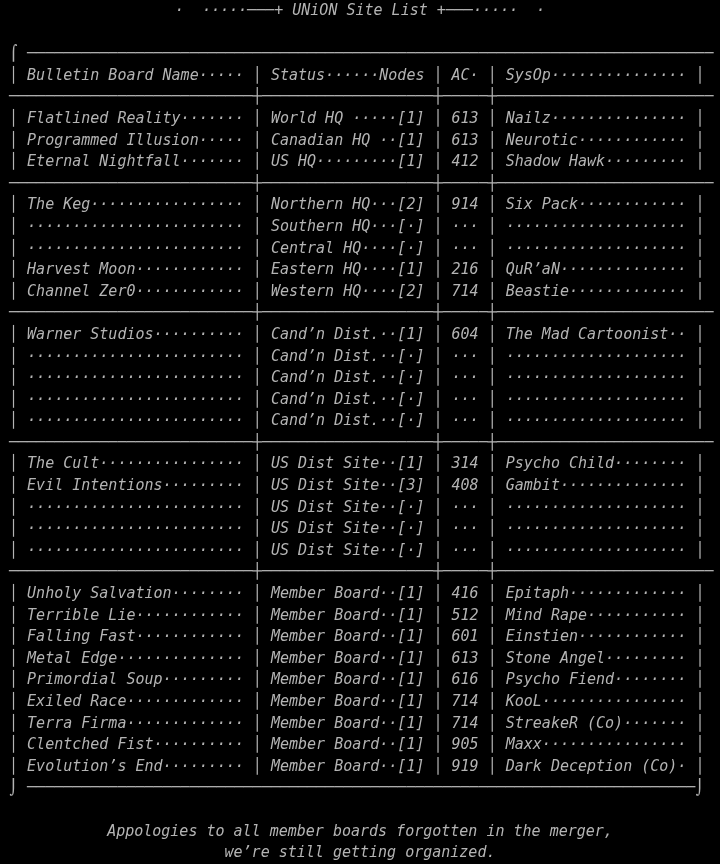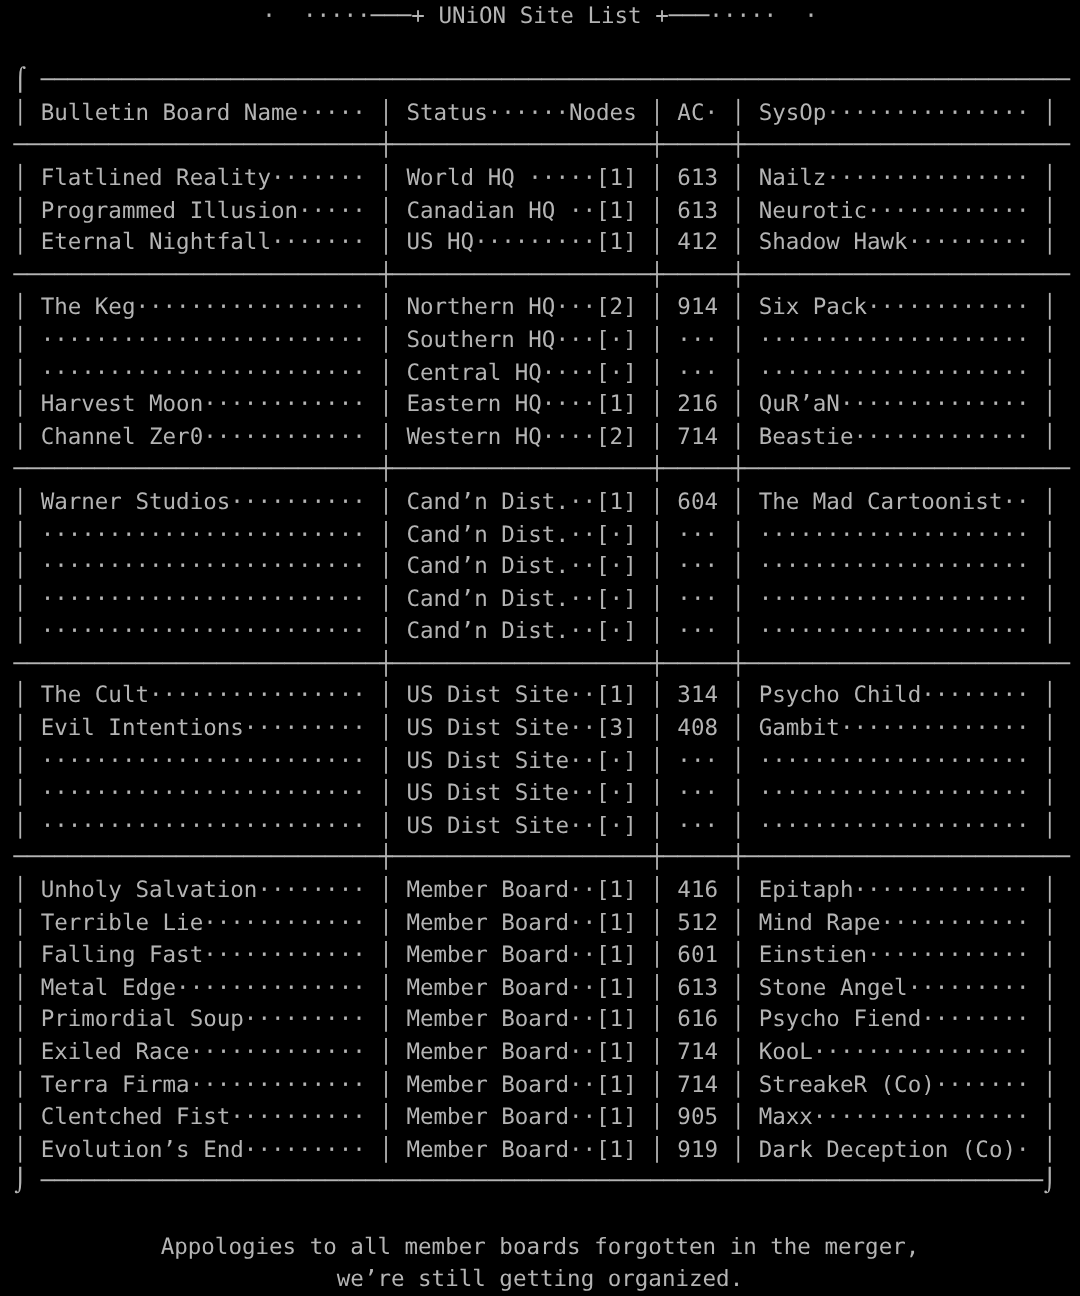--- a/index.html
+++ b/index.html
@@ -6,20 +6,21 @@
   .screen{
     position:relative;
     width:720px;height:864px;
     overflow:hidden;
     font-family:"DejaVu Sans Mono","Liberation Mono",monospace;
     font-size:15px;
     line-height:21.6px;
     white-space:pre;
     background:#000;
     color:#b4b4b4;
+    font-style:italic;
   }
   .ln{height:21.6px;}
   .center{text-align:center;}
 </style>
 </head>
 <body>
 
 <div class="screen" id="screen" style="background: rgb(0, 0, 0); color: rgb(180, 180, 180);"><div class="ln center"><span>·  ·····───+ </span><span>UNiON Site List</span><span> +───·····  ·</span></div><div class="ln"></div><div class="ln"><span> ⌠ ────────────────────────────────────────────────────────────────────────────</span></div><div class="ln"><span> │ </span><span>Bulletin Board Name·····</span><span> │ </span><span>Status······Nodes</span><span> │ </span><span>AC·</span><span> │ </span><span>SysOp···············</span><span> │</span></div><div class="ln"><span> ───────────────────────────┼───────────────────┼─────┼────────────────────────</span></div><div class="ln"><span> │ </span><span>Flatlined Reality·······</span><span> │ </span><span>World HQ ·····[1]</span><span> │ </span><span>613</span><span> │ </span><span>Nailz···············</span><span> │</span></div><div class="ln"><span> │ </span><span>Programmed Illusion·····</span><span> │ </span><span>Canadian HQ ··[1]</span><span> │ </span><span>613</span><span> │ </span><span>Neurotic············</span><span> │</span></div><div class="ln"><span> │ </span><span>Eternal Nightfall·······</span><span> │ </span><span>US HQ·········[1]</span><span> │ </span><span>412</span><span> │ </span><span>Shadow Hawk·········</span><span> │</span></div><div class="ln"><span> ───────────────────────────┼───────────────────┼─────┼────────────────────────</span></div><div class="ln"><span> │ </span><span>The Keg·················</span><span> │ </span><span>Northern HQ···[2]</span><span> │ </span><span>914</span><span> │ </span><span>Six Pack············</span><span> │</span></div><div class="ln"><span> │ </span><span>························</span><span> │ </span><span>Southern HQ···[·]</span><span> │ </span><span>···</span><span> │ </span><span>····················</span><span> │</span></div><div class="ln"><span> │ </span><span>························</span><span> │ </span><span>Central HQ····[·]</span><span> │ </span><span>···</span><span> │ </span><span>····················</span><span> │</span></div><div class="ln"><span> │ </span><span>Harvest Moon············</span><span> │ </span><span>Eastern HQ····[1]</span><span> │ </span><span>216</span><span> │ </span><span>QuR’aN··············</span><span> │</span></div><div class="ln"><span> │ </span><span>Channel Zer0············</span><span> │ </span><span>Western HQ····[2]</span><span> │ </span><span>714</span><span> │ </span><span>Beastie·············</span><span> │</span></div><div class="ln"><span> ───────────────────────────┼───────────────────┼─────┼────────────────────────</span></div><div class="ln"><span> │ </span><span>Warner Studios··········</span><span> │ </span><span>Cand’n Dist.··[1]</span><span> │ </span><span>604</span><span> │ </span><span>The Mad Cartoonist··</span><span> │</span></div><div class="ln"><span> │ </span><span>························</span><span> │ </span><span>Cand’n Dist.··[·]</span><span> │ </span><span>···</span><span> │ </span><span>····················</span><span> │</span></div><div class="ln"><span> │ </span><span>························</span><span> │ </span><span>Cand’n Dist.··[·]</span><span> │ </span><span>···</span><span> │ </span><span>····················</span><span> │</span></div><div class="ln"><span> │ </span><span>························</span><span> │ </span><span>Cand’n Dist.··[·]</span><span> │ </span><span>···</span><span> │ </span><span>····················</span><span> │</span></div><div class="ln"><span> │ </span><span>························</span><span> │ </span><span>Cand’n Dist.··[·]</span><span> │ </span><span>···</span><span> │ </span><span>····················</span><span> │</span></div><div class="ln"><span> ───────────────────────────┼───────────────────┼─────┼────────────────────────</span></div><div class="ln"><span> │ </span><span>The Cult················</span><span> │ </span><span>US Dist Site··[1]</span><span> │ </span><span>314</span><span> │ </span><span>Psycho Child········</span><span> │</span></div><div class="ln"><span> │ </span><span>Evil Intentions·········</span><span> │ </span><span>US Dist Site··[3]</span><span> │ </span><span>408</span><span> │ </span><span>Gambit··············</span><span> │</span></div><div class="ln"><span> │ </span><span>························</span><span> │ </span><span>US Dist Site··[·]</span><span> │ </span><span>···</span><span> │ </span><span>····················</span><span> │</span></div><div class="ln"><span> │ </span><span>························</span><span> │ </span><span>US Dist Site··[·]</span><span> │ </span><span>···</span><span> │ </span><span>····················</span><span> │</span></div><div class="ln"><span> │ </span><span>························</span><span> │ </span><span>US Dist Site··[·]</span><span> │ </span><span>···</span><span> │ </span><span>····················</span><span> │</span></div><div class="ln"><span> ───────────────────────────┼───────────────────┼─────┼────────────────────────</span></div><div class="ln"><span> │ </span><span>Unholy Salvation········</span><span> │ </span><span>Member Board··[1]</span><span> │ </span><span>416</span><span> │ </span><span>Epitaph·············</span><span> │</span></div><div class="ln"><span> │ </span><span>Terrible Lie············</span><span> │ </span><span>Member Board··[1]</span><span> │ </span><span>512</span><span> │ </span><span>Mind Rape···········</span><span> │</span></div><div class="ln"><span> │ </span><span>Falling Fast············</span><span> │ </span><span>Member Board··[1]</span><span> │ </span><span>601</span><span> │ </span><span>Einstien············</span><span> │</span></div><div class="ln"><span> │ </span><span>Metal Edge··············</span><span> │ </span><span>Member Board··[1]</span><span> │ </span><span>613</span><span> │ </span><span>Stone Angel·········</span><span> │</span></div><div class="ln"><span> │ </span><span>Primordial Soup·········</span><span> │ </span><span>Member Board··[1]</span><span> │ </span><span>616</span><span> │ </span><span>Psycho Fiend········</span><span> │</span></div><div class="ln"><span> │ </span><span>Exiled Race·············</span><span> │ </span><span>Member Board··[1]</span><span> │ </span><span>714</span><span> │ </span><span>KooL················</span><span> │</span></div><div class="ln"><span> │ </span><span>Terra Firma·············</span><span> │ </span><span>Member Board··[1]</span><span> │ </span><span>714</span><span> │ </span><span>StreakeR (Co)·······</span><span> │</span></div><div class="ln"><span> │ </span><span>Clentched Fist··········</span><span> │ </span><span>Member Board··[1]</span><span> │ </span><span>905</span><span> │ </span><span>Maxx················</span><span> │</span></div><div class="ln"><span> │ </span><span>Evolution’s End·········</span><span> │ </span><span>Member Board··[1]</span><span> │ </span><span>919</span><span> │ </span><span>Dark Deception (Co)·</span><span> │</span></div><div class="ln"><span> ⌡ ──────────────────────────────────────────────────────────────────────────⌡</span></div><div class="ln"></div><div class="ln center"><span>Appologies to all member boards forgotten in the merger,</span></div><div class="ln center"><span>we’re still getting organized.</span></div></div>
 
 </body></html>

